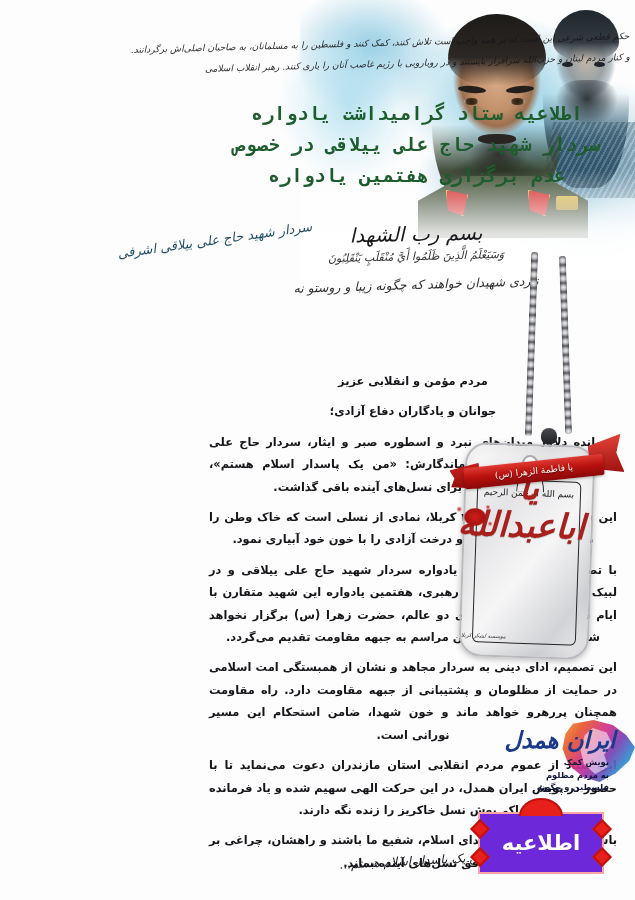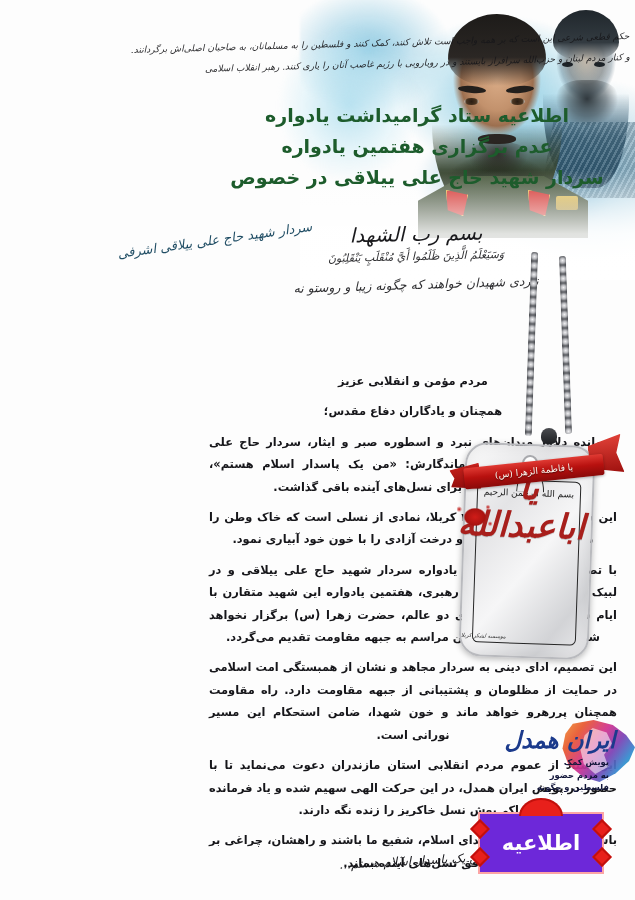--- a/index.html
+++ b/index.html
@@ -174,20 +174,21 @@
     position: absolute;
     right: 18px;
     top: 100px;
     width: 400px;
     text-align: center;
     color: #1d5c2c;
     font-weight: bold;
     font-size: 19px;
     line-height: 31px;
     letter-spacing: -0.6px;
+    font-family: Liberation Mono, monospace;
   }
   .headline div { white-space: nowrap; }
 
   
   .calig-name {
     position: absolute;
     right: 322px;
     top: 232px;
     width: 190px;
     text-align: center;
@@ -524,35 +525,35 @@
 
   <div class="wash wash-fade"></div>
 
   <div class="leader-quote">
     <div class="lq1">حکم قطعی شرعی این است که بر همه واجب است تلاش کنند، کمک کنند و فلسطین را به مسلمانان، به صاحبان اصلی‌اش برگردانند.</div>
     <div class="lq2">و کنار مردم لبنان و حزب‌الله سرافراز بایستند و در رویارویی با رژیم غاصب آنان را یاری کنند. رهبر انقلاب اسلامی</div>
   </div>
 
   <div class="headline">
     <div>اطلاعیه ستاد گرامیداشت یادواره</div>
+    <div>سردار شهید حاج علی ییلاقی در خصوص</div>
     <div>عدم برگزاری هفتمین یادواره</div>
-    <div>سردار شهید حاج علی ییلاقی در خصوص</div>
   </div>
 
   <div class="calig-name">سردار شهید حاج علی ییلاقی اشرفی</div>
 
   <div class="hand-block">
     <div class="hand-1">بسم رب الشهدا</div>
     <div class="hand-2">وَسَيَعْلَمُ الَّذِينَ ظَلَمُوا أَيَّ مُنْقَلَبٍ يَنْقَلِبُونَ</div>
     <div class="hand-3">نبردی شهیدان خواهند که چگونه زیبا و روستو نه</div>
   </div>
 
   <div class="body-text">
     <p class="salute">مردم مؤمن و انقلابی عزیز</p>
-    <p class="salute">همچنان و یادگاران دفاع مقدس؛</p>
+    <p class="salute">جوانان و یادگاران دفاع آزادی؛</p>
     <p>فرمانده دلاور میدان‌های نبرد و اسطوره صبر و ایثار، سردار حاج علی ییلاقی اشرفی، با جمله ماندگارش: «من یک پاسدار اسلام هستم»، الگویی بی بدیل برای نسل‌های آینده باقی گذاشت.</p>
     <p>این فرمانده شجاع لشکر ۲۵ کربلا، نمادی از نسلی است که خاک وطن را با عشق به خدا حراست و درخت آزادی را با خون خود آبیاری نمود.</p>
     <p>با تصمیم ستاد گرامیداشت یادواره سردار شهید حاج علی ییلاقی و در لبیک به فرمان مقام معظم رهبری، هفتمین یادواره این شهید متقارن با ایام سوگواری شهادت بانوی دو عالم، حضرت زهرا (س) برگزار نخواهد شد و تمامی هزینه‌های این مراسم به جبهه مقاومت تقدیم می‌گردد.</p>
     <p>این تصمیم، ادای دینی به سردار مجاهد و نشان از همبستگی امت اسلامی در حمایت از مظلومان و پشتیبانی از جبهه مقاومت دارد. راه مقاومت همچنان پررهرو خواهد ماند و خون شهدا، ضامن استحکام این مسیر نورانی است.</p>
     <p>این ستاد از عموم مردم انقلابی استان مازندران دعوت می‌نماید تا با حضور در پویش ایران همدل، در این حرکت الهی سهیم شده و یاد فرمانده خاکی‌پوش نسل خاکریز را زنده نگه دارند.</p>
     <p>باشد که ارواح مطهر شهدای اسلام، شفیع ما باشند و راهشان، چراغی بر افق نسل‌های آینده بماند.</p>
   </div>
 
   <div class="sign-off">من یک پاسدار اسلام هستم...</div>
 
@@ -577,21 +578,21 @@
     <div class="ribbon-text">یا فاطمة الزهرا (س)</div>
   </div>
   <div class="blood-splat"></div>
 
   <div class="hamdel-logo">
     <div class="iran-map"></div>
     <div class="iran-map-white"></div>
     <div class="hamdel-script">ایران همدل</div>
     <div class="hamdel-sub">
       <div>پویش کمک</div>
-      <div>به مردم حضور</div>
+      <div>به مردم مظلوم</div>
       <div>فلسطین و چگونه</div>
     </div>
   </div>
 
   <div class="etelaieh">
     <div class="etelaieh-corner ec-tl"></div>
     <div class="etelaieh-corner ec-tr"></div>
     <div class="etelaieh-corner ec-bl"></div>
     <div class="etelaieh-corner ec-br"></div>
     <div class="etelaieh-text">اطلاعیه</div>

